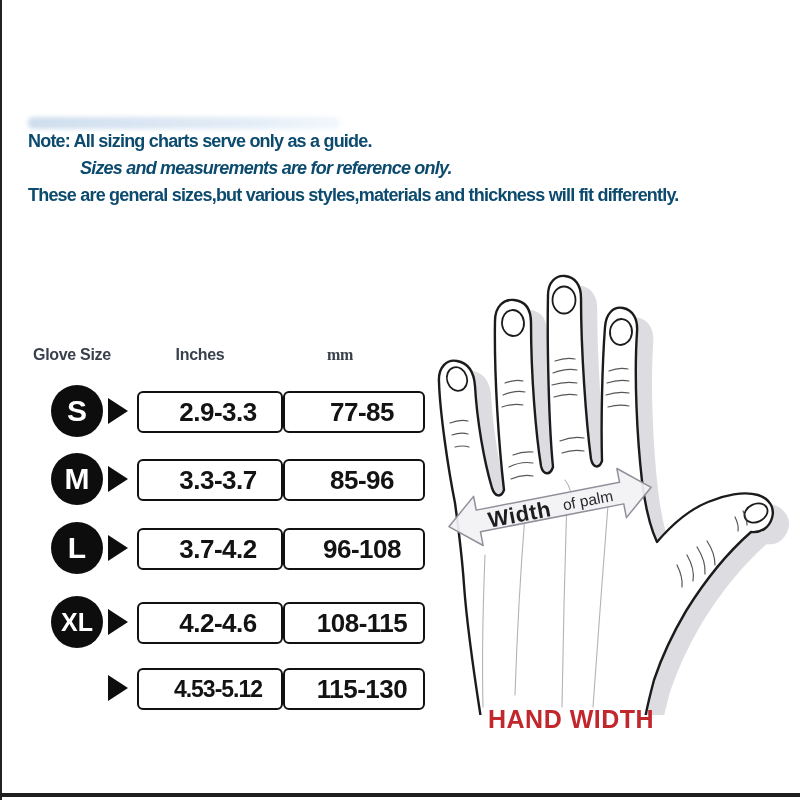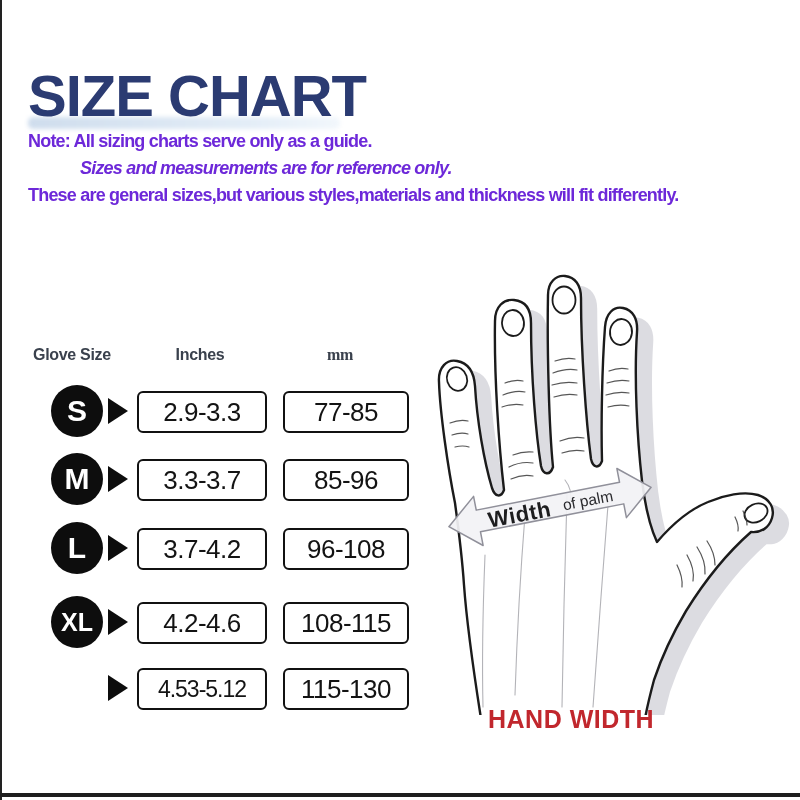--- a/index.html
+++ b/index.html
@@ -16,21 +16,21 @@
     position:absolute;left:28px;top:62px;font-size:58px;font-weight:700;
     letter-spacing:-1px;color:#2b3b72;white-space:nowrap;
   }
   .title-underline{
     position:absolute;left:28px;top:117px;width:312px;height:12px;border-radius:5px;
     background:linear-gradient(to right,#cfdded,#e3edf7 70%,#f2f7fc);filter:blur(2px);
   }
 
   
   .notes{position:absolute;left:28px;top:128px;font-size:18px;font-weight:600;
-    letter-spacing:-0.8px;line-height:27px;color:#6d28d9;}
+    letter-spacing:-0.8px;line-height:27px;color:#0c4a6e;}
   .note-line{white-space:nowrap;}
   .note-line.indent{padding-left:52px;font-style:italic;}
 
   
   .hdr{position:absolute;top:346px;font-size:16px;font-weight:700;color:#3a414d;letter-spacing:-0.3px;}
   .hdr-glove{left:33px;}
   .hdr-inches{left:140px;width:120px;text-align:center;}
   .hdr-mm{left:280px;width:120px;text-align:center;font-family:Liberation Serif, serif;}
 
   
@@ -43,21 +43,21 @@
   }
   .r3 .size-circle{font-size:25px;}
   .r4 .size-circle{font-size:20px;letter-spacing:-1px;}
   .tri{
     position:absolute;left:108px;top:15px;width:0;height:0;
     border-left:20px solid #0d0d0d;border-top:13px solid transparent;border-bottom:13px solid transparent;
   }
   .pill{
     position:absolute;top:8px;height:38px;border:2.5px solid #111;border-radius:6px;
     display:flex;align-items:center;justify-content:center;
-    font-weight:400;font-size:26px;letter-spacing:-0.5px;background:#fff;white-space:nowrap;
+    font-weight:700;font-size:26px;letter-spacing:-0.5px;background:#fff;white-space:nowrap;padding-left:16px;
   }
   .pill-in{left:137px;width:126px;}
   .pill-mm{left:283px;width:122px;}
   .r4 .pill-in{font-size:23px;letter-spacing:-1px;}
 
   
   .hand-svg{position:absolute;left:425px;top:255px;width:375px;height:460px;}
   .hand-shadowed{filter:drop-shadow(15px 11px 0px #dcdce1);}
 
   
@@ -65,21 +65,20 @@
     position:absolute;left:488px;top:705px;font-size:25px;font-weight:700;
     letter-spacing:0.5px;color:#c1272d;white-space:nowrap;
   }
 </style>
 </head>
 <body>
 
 <div id="stage">
 
   <div class="title-underline"></div>
-  <div class="title">SIZE CHART</div>
 
   <div class="notes">
     <div class="note-line">Note: All sizing charts serve only as a guide.</div>
     <div class="note-line indent">Sizes and measurements are for reference only.</div>
     <div class="note-line">These are general sizes,but various styles,materials and thickness will fit differently.</div>
   </div>
 
   <div class="hdr hdr-glove">Glove Size</div>
   <div class="hdr hdr-inches">Inches</div>
   <div class="hdr hdr-mm">mm</div>

